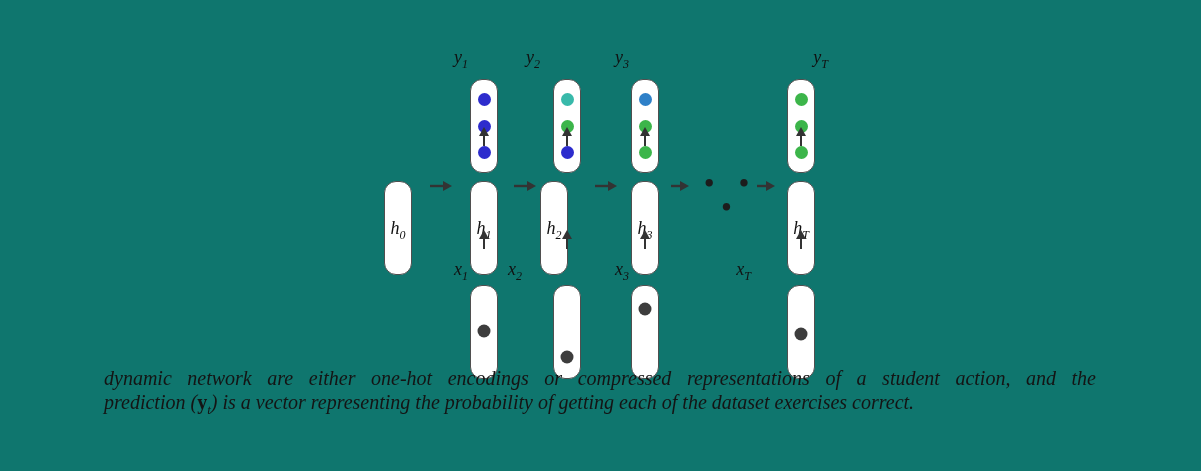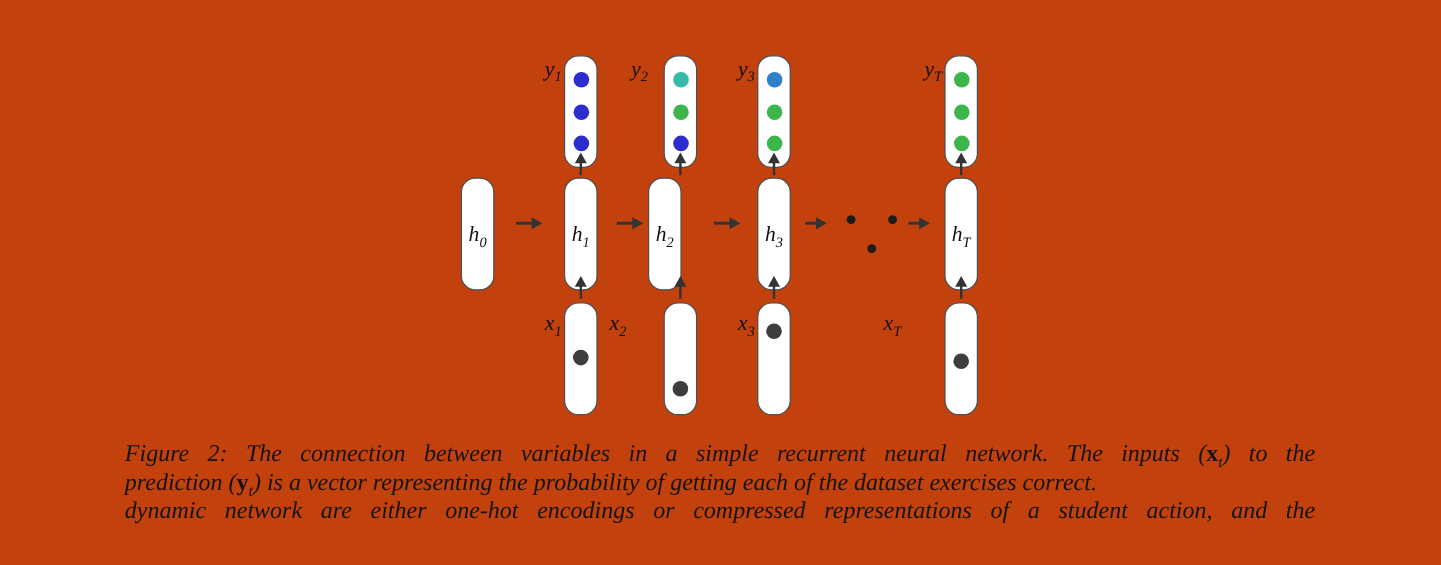--- a/index.html
+++ b/index.html
@@ -1,19 +1,19 @@
 <!DOCTYPE html>
 <html><head>
 <meta charset="utf-8">
 <style>
   html,body{margin:0;padding:0;background:#fff;}
-  .stage{position:relative;width:1201px;height:471px;background:#c2410c;overflow:hidden;
+  .stage{position:relative;width:1201px;height:471px;background:#0f766e;overflow:hidden;
          font-family:"Liberation Serif",serif;}
   .box{position:absolute;width:28px;height:94px;border:1.4px solid #4f4f4f;border-radius:12px;
-       background:#fff;box-sizing:border-box;}
+       background:#fff;box-sizing:border-box;margin-top:33px;}
   .ybox{display:flex;flex-direction:column;align-items:center;justify-content:space-evenly;}
   .hbox{display:flex;align-items:center;justify-content:center;}
   .dot{width:13px;height:13px;border-radius:50%;background:#444;}
   .xdot{position:absolute;left:50%;width:13px;height:13px;border-radius:50%;
         transform:translate(-50%,-50%);}
   .nlabel{position:absolute;width:26px;text-align:right;font:italic 18px "Liberation Serif",serif;
           color:#111;white-space:nowrap;}
   .nlabel sub{font-size:12px;font-style:italic;line-height:0;}
   .hlabel{font:italic 18px "Liberation Serif",serif;color:#111;}
   .hlabel sub{font-size:12px;line-height:0;}
@@ -29,21 +29,21 @@
              color:#c6c6c6;letter-spacing:1px;}
 </style>
 </head>
 <body>
 
 <div class="stage">
 
   <div class="nlabel" style="left:442px;top:47px"><span>y</span><sub>1</sub></div>
   <div class="nlabel" style="left:514px;top:47px"><span>y</span><sub>2</sub></div>
   <div class="nlabel" style="left:603px;top:47px"><span>y</span><sub>3</sub></div>
-  <div class="nlabel" style="left:759px;top:47px"><span>y</span><sub>T</sub></div>
+  <div class="nlabel" style="left:802px;top:47px"><span>y</span><sub>T</sub></div>
 
   <div class="box ybox" style="left:470px;top:46px">
     <span class="dot" style="background: rgb(45, 44, 205);"></span>
     <span class="dot" style="background: rgb(45, 44, 205);"></span>
     <span class="dot" style="background: rgb(45, 44, 205);"></span>
   </div>
   <div class="box ybox" style="left:553px;top:46px">
     <span class="dot" style="background: rgb(56, 185, 170);"></span>
     <span class="dot" style="background: rgb(60, 181, 74);"></span>
     <span class="dot" style="background: rgb(45, 44, 205);"></span>
@@ -149,19 +149,18 @@
           <polygon points="680,181 680,191 689,186" stroke="none"></polygon>
         </g>
       <g>
           <line x1="757" y1="186" x2="767" y2="186" stroke-width="2.4"></line>
           <polygon points="766,181 766,191 775,186" stroke="none"></polygon>
         </g>
     </g>
   </svg>
 
   <div class="caption">
-    <div class="cap-line just"><span>Figure 2:  The connection between variables in a simple recurrent neural network.  The inputs (</span><span class="mbf"><span>x</span></span><sub>t</sub><span>) to the</span></div>
+    <div class="cap-line just">dynamic network are either one-hot encodings or compressed representations of a student action, and the</div>
     <div class="cap-line"><span>prediction (</span><span class="mbf"><span>y</span></span><sub>t</sub><span>) is a vector representing the probability of getting each of the dataset exercises correct.</span></div>
-    <div class="cap-line just">dynamic network are either one-hot encodings or compressed representations of a student action, and the</div>
   </div>
 
 
 </div>
 
 </body></html>

